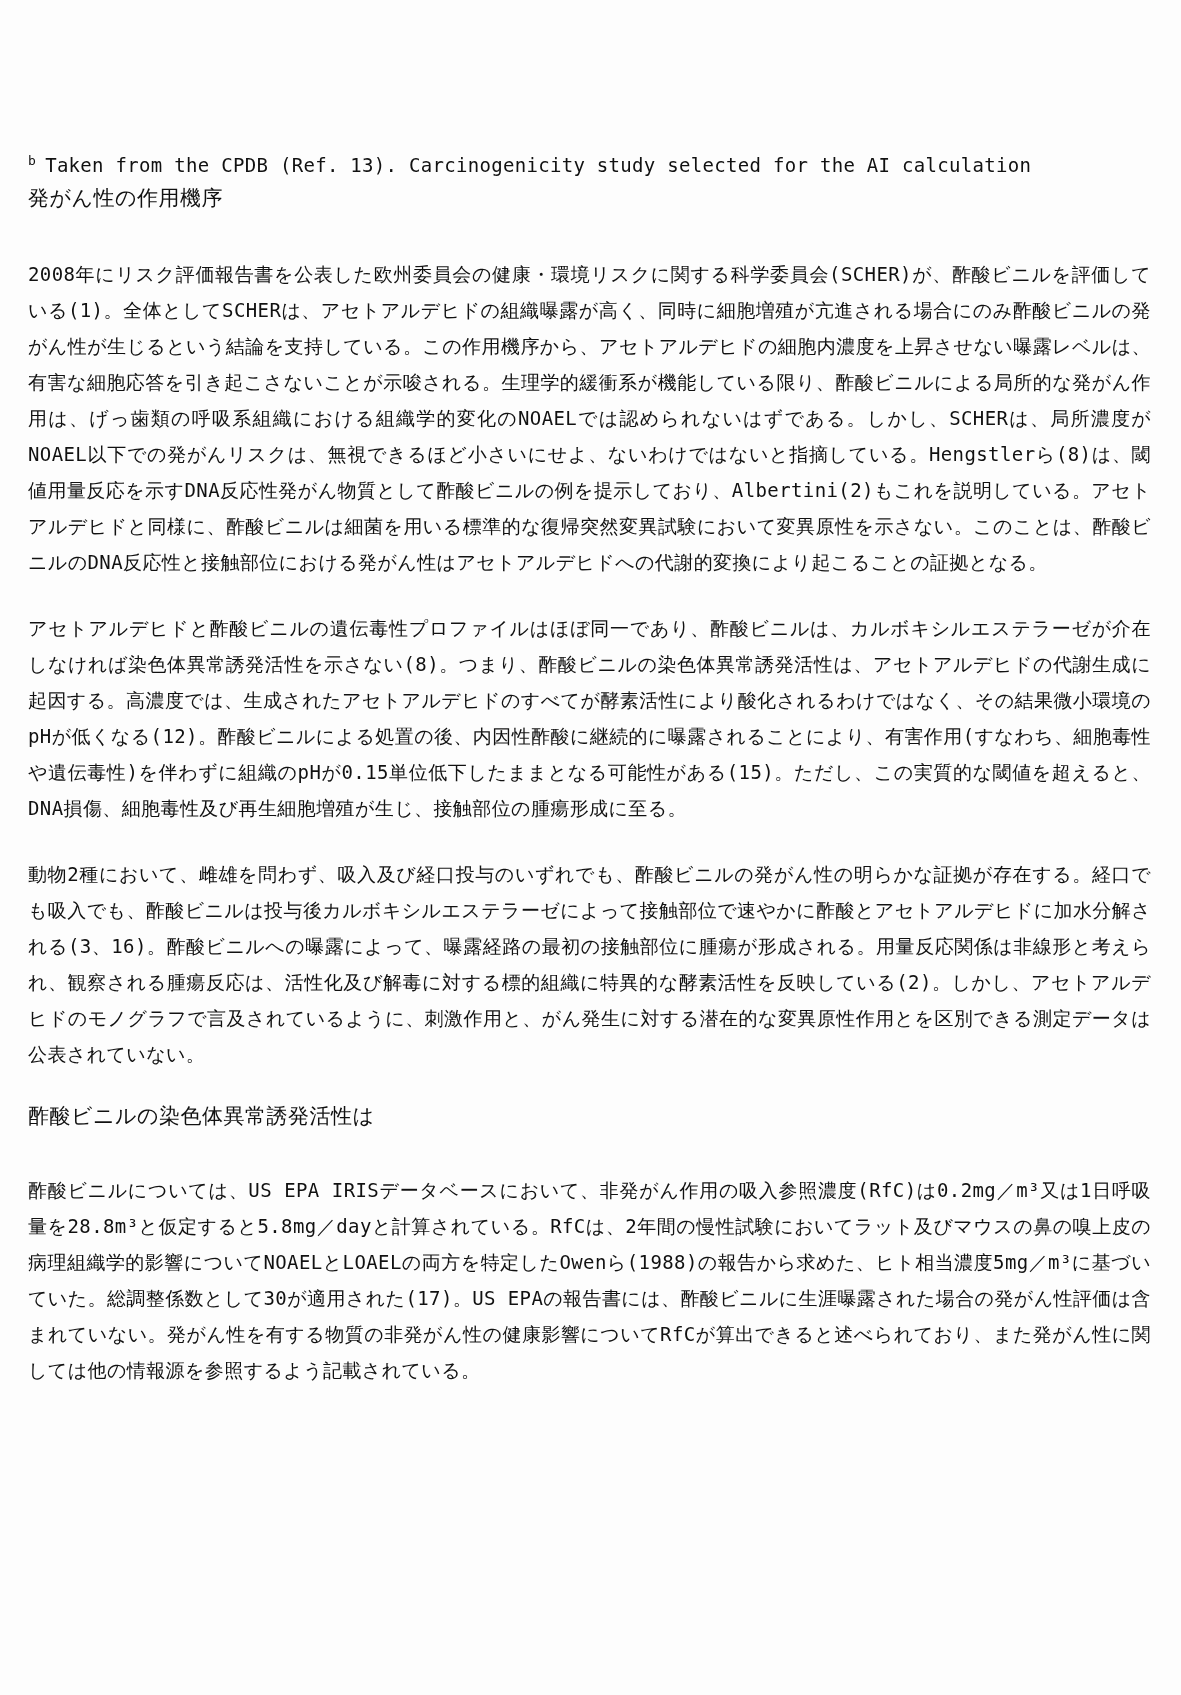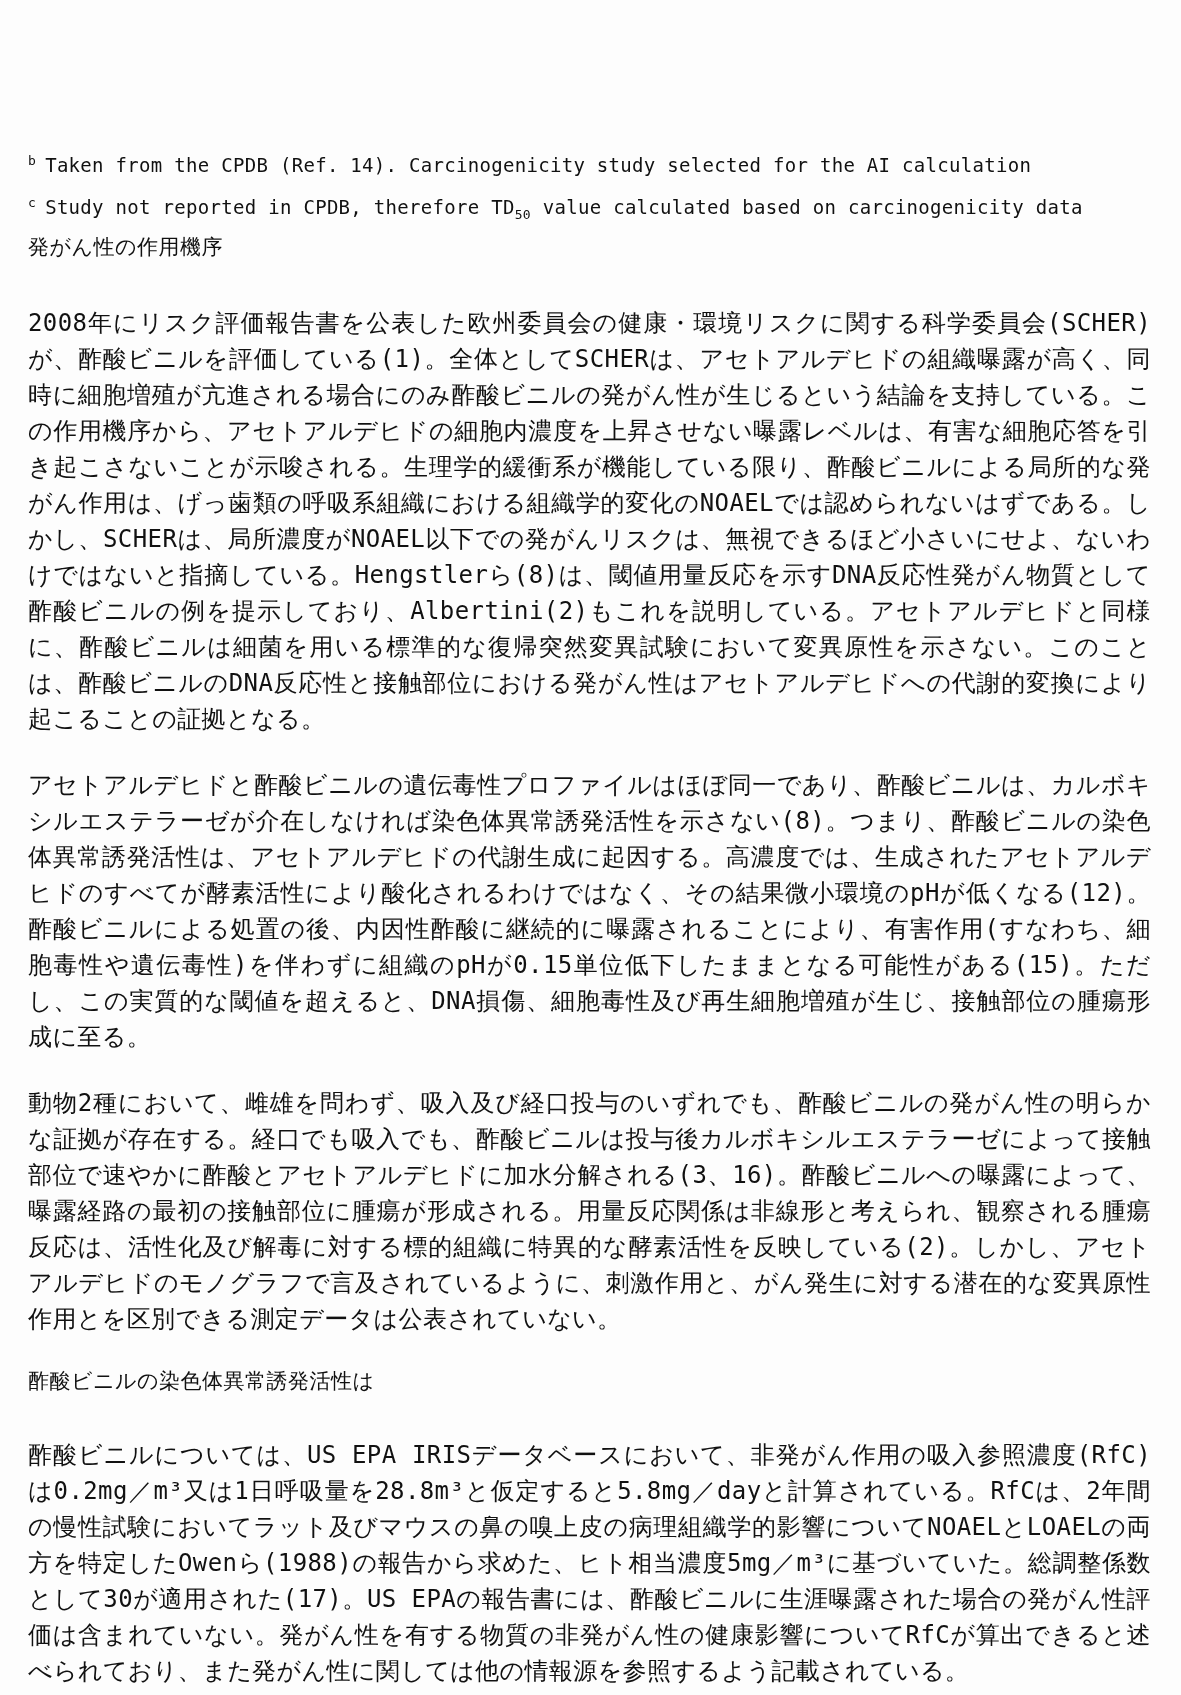--- a/index.html
+++ b/index.html
@@ -32,39 +32,36 @@
   .heading {
     font-size: 21px;
     font-weight: normal;
     margin: 0;
     letter-spacing: 0.5px;
   }
   .heading-mechanism { margin-bottom: 44px; }
   .heading-limits    { margin-top: 12px; margin-bottom: 42px; }
   .heading-pde       { margin-top: 26px; }
   p.body {
-    font-size: 24px;
+    font-size: 19px;
     line-height: 36px;
     text-align: justify;
     margin: 0 0 30px 0;
     letter-spacing: 0.4px;
   }
 </style>
 </head>
 <body>
 
 <div class="page">
 
   <div class="footnote">
-    <sup>b</sup><span>Taken from the CPDB (Ref. 14). Carcinogenicity study selected for the AI calculation</span>
+    <sup>b</sup><span>Taken from the CPDB (Ref. 13). Carcinogenicity study selected for the AI calculation</span>
   </div>
 
-  <div class="footnote">
-    <sup>c</sup><span>Study not reported in CPDB, therefore TD</span><sub>50</sub><span> value calculated based on carcinogenicity data</span>
-  </div>
 
   <h2 class="heading heading-mechanism">発がん性の作用機序</h2>
 
   <p class="body">2008年にリスク評価報告書を公表した欧州委員会の健康・環境リスクに関する科学委員会(SCHER)が、酢酸ビニルを評価している(1)。全体としてSCHERは、アセトアルデヒドの組織曝露が高く、同時に細胞増殖が亢進される場合にのみ酢酸ビニルの発がん性が生じるという結論を支持している。この作用機序から、アセトアルデヒドの細胞内濃度を上昇させない曝露レベルは、有害な細胞応答を引き起こさないことが示唆される。生理学的緩衝系が機能している限り、酢酸ビニルによる局所的な発がん作用は、げっ歯類の呼吸系組織における組織学的変化のNOAELでは認められないはずである。しかし、SCHERは、局所濃度がNOAEL以下での発がんリスクは、無視できるほど小さいにせよ、ないわけではないと指摘している。Hengstlerら(8)は、閾値用量反応を示すDNA反応性発がん物質として酢酸ビニルの例を提示しており、Albertini(2)もこれを説明している。アセトアルデヒドと同様に、酢酸ビニルは細菌を用いる標準的な復帰突然変異試験において変異原性を示さない。このことは、酢酸ビニルのDNA反応性と接触部位における発がん性はアセトアルデヒドへの代謝的変換により起こることの証拠となる。</p>
 
   <p class="body">アセトアルデヒドと酢酸ビニルの遺伝毒性プロファイルはほぼ同一であり、酢酸ビニルは、カルボキシルエステラーゼが介在しなければ染色体異常誘発活性を示さない(8)。つまり、酢酸ビニルの染色体異常誘発活性は、アセトアルデヒドの代謝生成に起因する。高濃度では、生成されたアセトアルデヒドのすべてが酵素活性により酸化されるわけではなく、その結果微小環境のpHが低くなる(12)。酢酸ビニルによる処置の後、内因性酢酸に継続的に曝露されることにより、有害作用(すなわち、細胞毒性や遺伝毒性)を伴わずに組織のpHが0.15単位低下したままとなる可能性がある(15)。ただし、この実質的な閾値を超えると、DNA損傷、細胞毒性及び再生細胞増殖が生じ、接触部位の腫瘍形成に至る。</p>
 
   <p class="body">動物2種において、雌雄を問わず、吸入及び経口投与のいずれでも、酢酸ビニルの発がん性の明らかな証拠が存在する。経口でも吸入でも、酢酸ビニルは投与後カルボキシルエステラーゼによって接触部位で速やかに酢酸とアセトアルデヒドに加水分解される(3、16)。酢酸ビニルへの曝露によって、曝露経路の最初の接触部位に腫瘍が形成される。用量反応関係は非線形と考えられ、観察される腫瘍反応は、活性化及び解毒に対する標的組織に特異的な酵素活性を反映している(2)。しかし、アセトアルデヒドのモノグラフで言及されているように、刺激作用と、がん発生に対する潜在的な変異原性作用とを区別できる測定データは公表されていない。</p>
 
   <h2 class="heading heading-limits">酢酸ビニルの染色体異常誘発活性は</h2>

